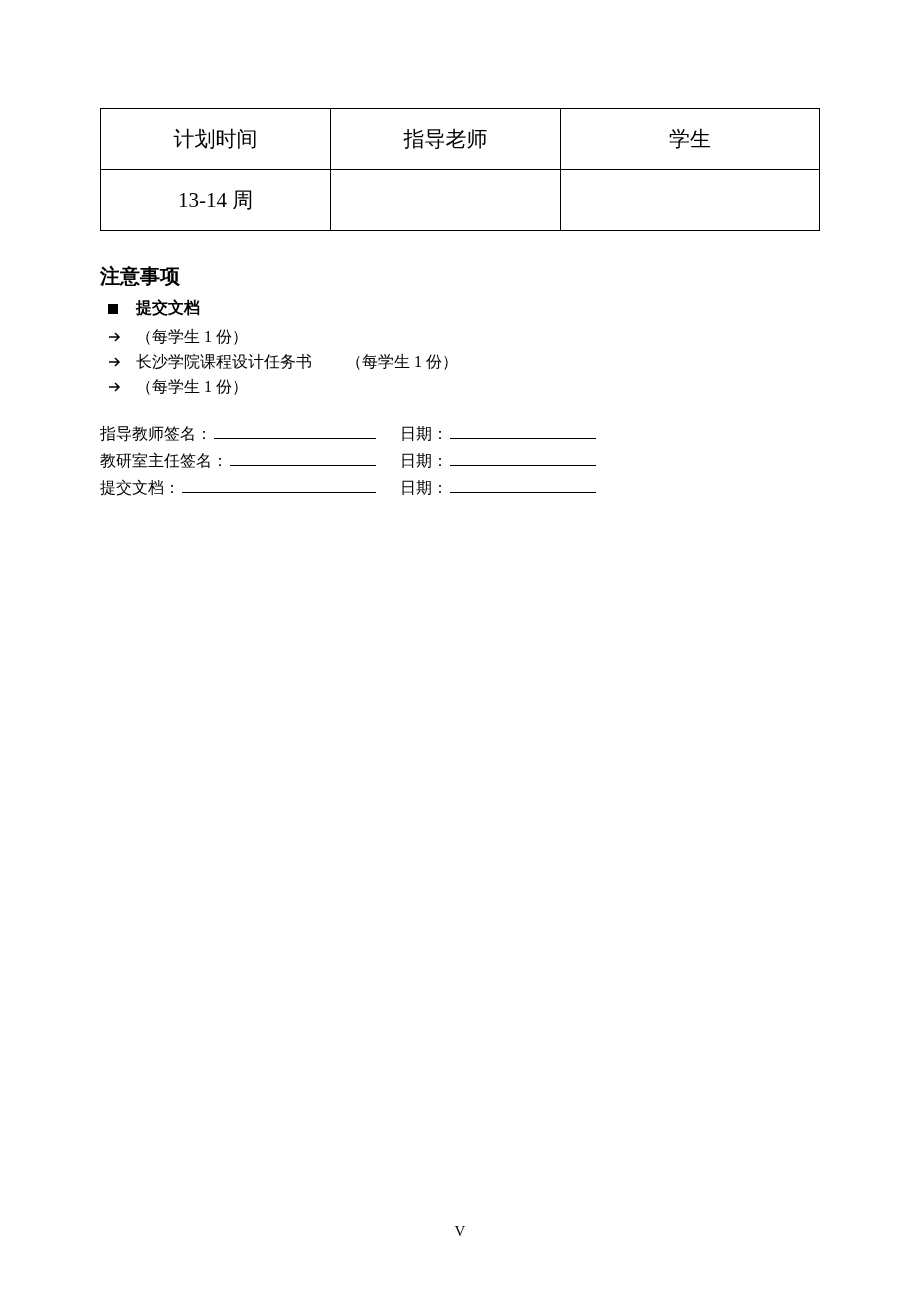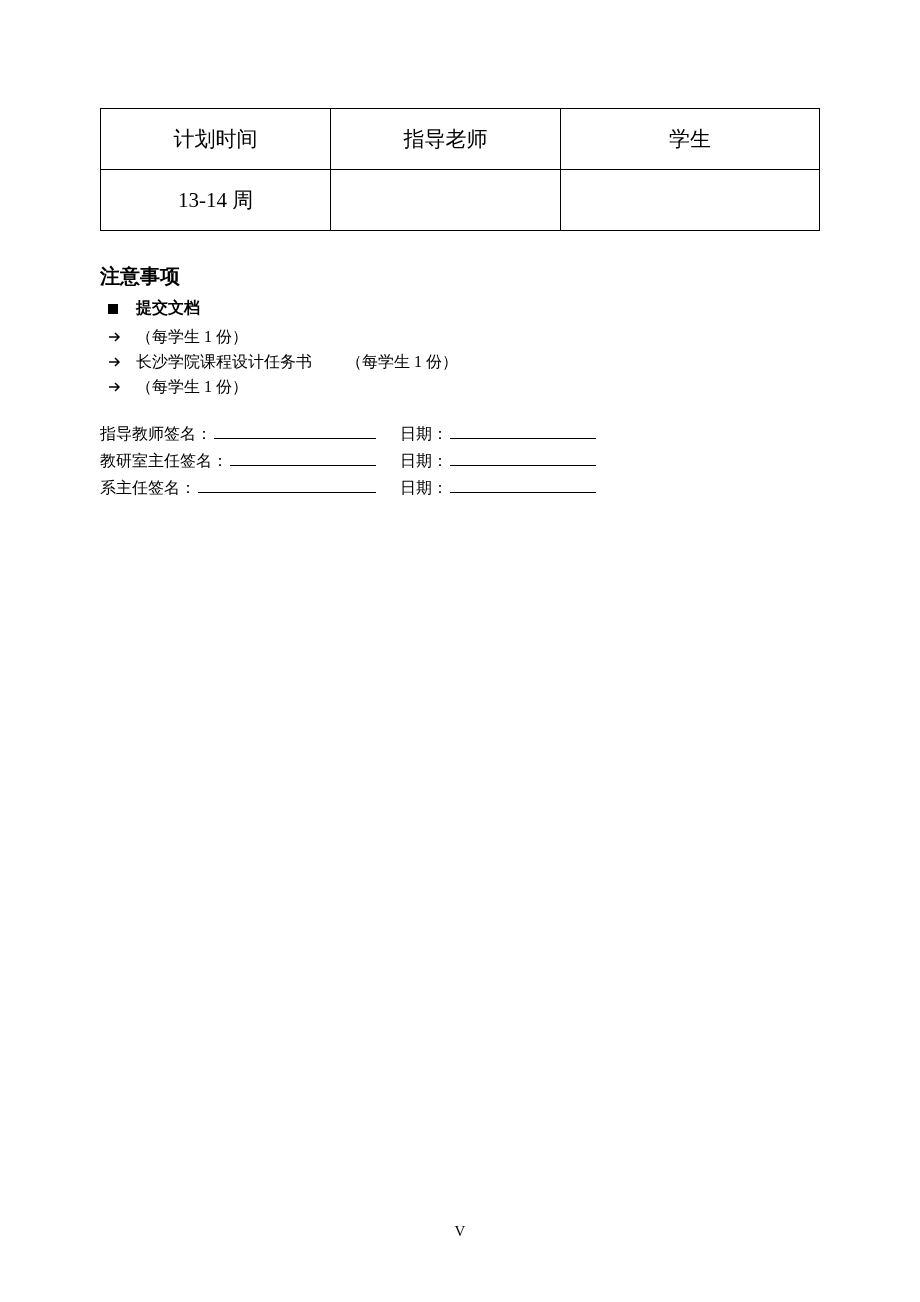--- a/index.html
+++ b/index.html
@@ -177,21 +177,21 @@
       <span class="sig-label">教研室主任签名：</span>
       <span class="underline"></span>
     </span>
     <span class="sig-right">
       <span class="sig-label">日期：</span>
       <span class="underline"></span>
     </span>
   </div>
   <div class="sig-line">
     <span class="sig-left">
-      <span class="sig-label">系主任签名：</span>
+      <span class="sig-label">提交文档：</span>
       <span class="underline"></span>
     </span>
     <span class="sig-right">
       <span class="sig-label">日期：</span>
       <span class="underline"></span>
     </span>
   </div>
 </div>
 
 <div class="page-number">V</div>

